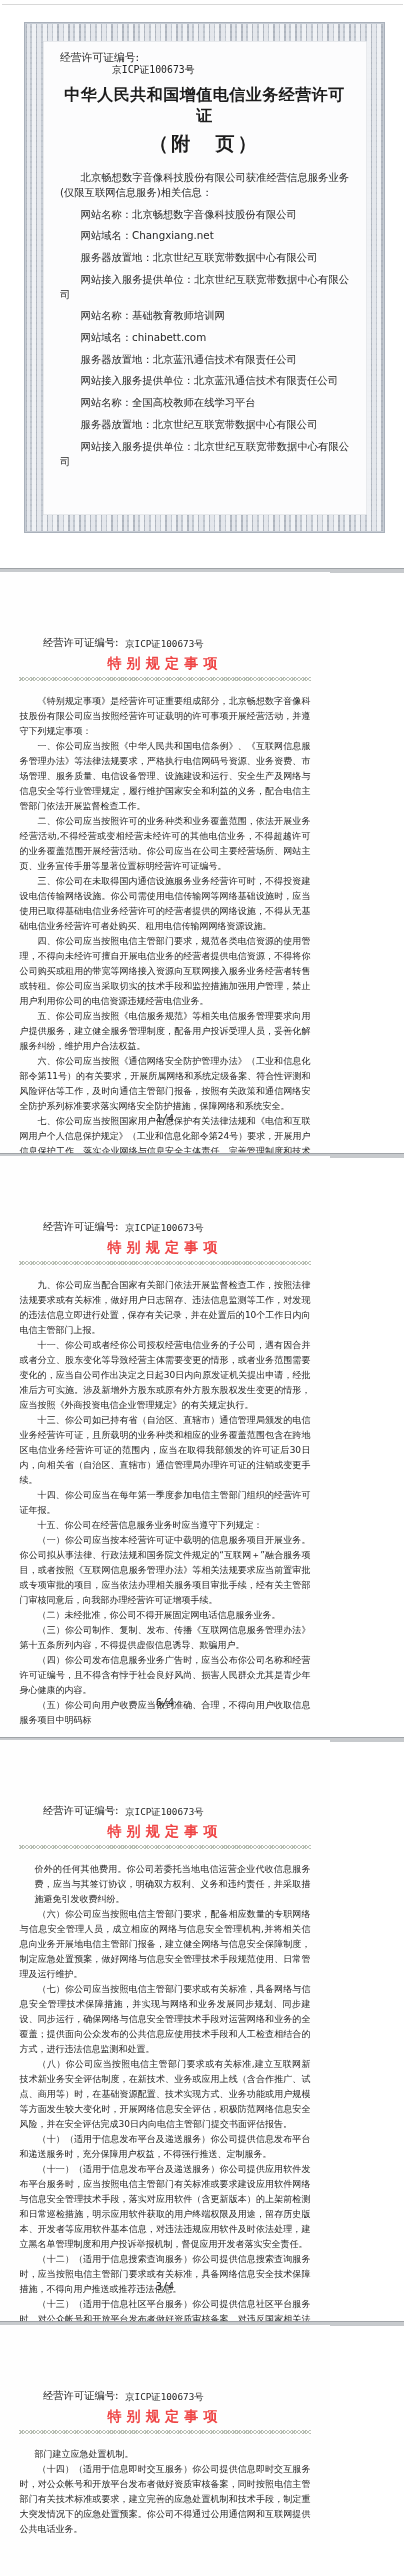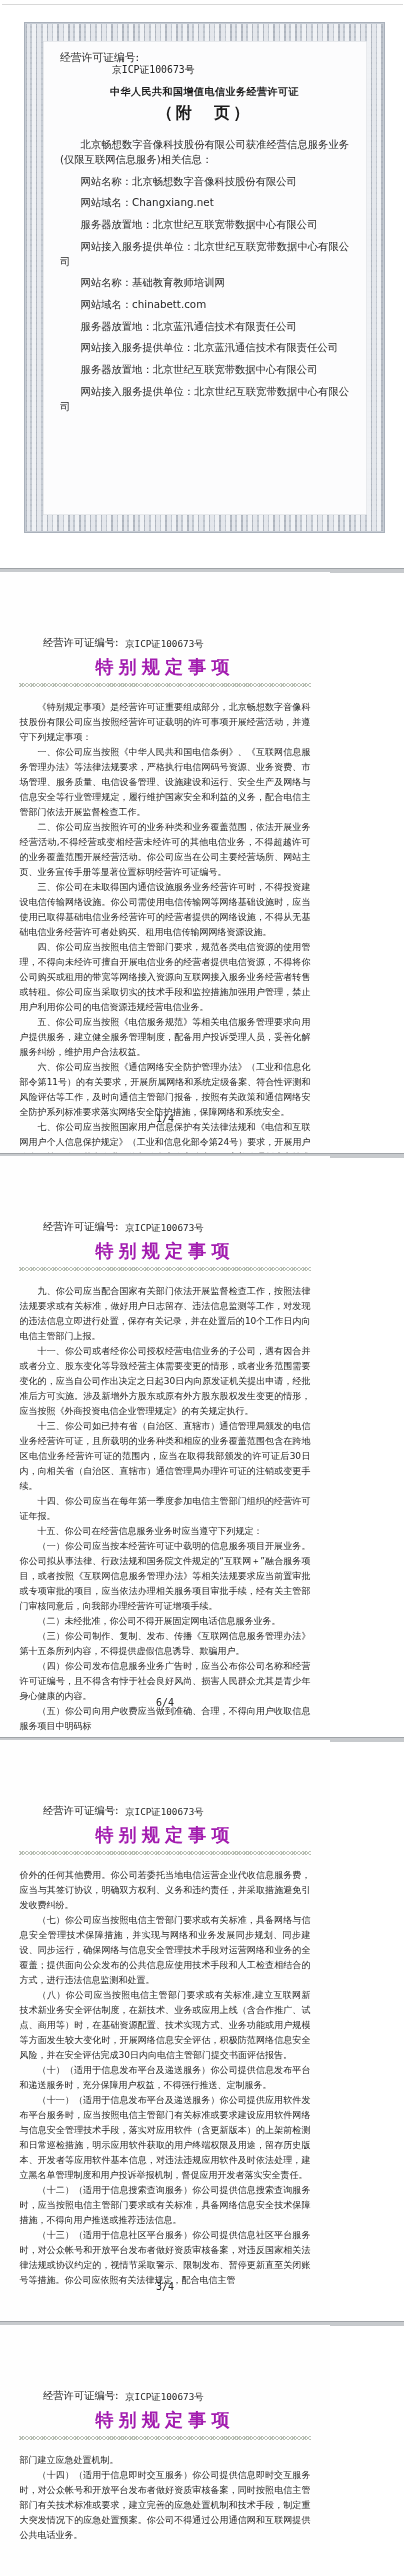--- a/index.html
+++ b/index.html
@@ -26,53 +26,53 @@
   .cert-inner{
     background:#fcfcfd; width:100%; height:100%; box-sizing:border-box;
     padding:10.3px 17.5px 5.2px 17.5px;
     box-shadow:inset 0 0 0 0.5px #d4d8de;
   }
   .cert-license-label{ font-family:"DejaVu Serif","Liberation Serif",serif; font-size:10.8px; color:#2a2a2a; }
   .cert-license-number{ margin:-0.5px 0 0 52px; font-family:"DejaVu Sans Mono","Liberation Mono",monospace; font-size:9.8px; color:#232323; }
   .cert-title{
     margin-top:8.2px; text-align:center;
     font-family:"DejaVu Serif","Liberation Serif",serif;
-    font-size:10px; font-weight:bold; color:#1c1c1c; letter-spacing:0.5px;
+    font-size:16px; font-weight:bold; color:#1c1c1c; letter-spacing:0.5px;
   }
   .cert-subtitle{
     margin-top:3.1px; text-align:center;
     font-family:"DejaVu Serif","Liberation Serif",serif;
-    font-size:16px; font-weight:bold; letter-spacing:3.1px; color:#1c1c1c;
+    font-size:19px; font-weight:bold; letter-spacing:3.1px; color:#1c1c1c;
   }
   .cert-body{ margin-top:13.4px; font-size:10.3px; line-height:15px; text-align:justify; color:#262626; }
   .cert-body p{ margin:0 0 6.7px 0; text-indent:2em; }
 
   
   .page-sep{ position:absolute; left:0; width:405px; height:3.6px; background:#c7cacd; border-top:0.5px solid #9fa3a7; }
 
   
   .rules-page{ position:absolute; left:0; width:330px; box-sizing:border-box; background:#fefefe; }
   .rules-header{ margin:64px 0 0 43px; white-space:nowrap; }
   .rules-header .lbl{ font-family:"DejaVu Serif","Liberation Serif",serif; font-size:10.3px; color:#262626; }
   .rules-header .num{ font-family:"DejaVu Sans Mono","Liberation Mono",monospace; font-size:9.3px; color:#262626; position:relative; top:1px; margin-left:4.1px; }
   .special-title{
     margin-top:5.2px; text-align:center;
     font-family:"DejaVu Serif","Liberation Serif",serif;
-    font-size:18px; font-weight:bold; letter-spacing:5.2px; color:#a21caf;
+    font-size:14px; font-weight:bold; letter-spacing:5.2px; color:#ef4444;
   }
   .zigzag{
     width:292px; height:3.6px; margin:4.1px auto 0 auto;
     background:
       repeating-linear-gradient(135deg, #a9b1a4 0 1px, transparent 1px 2.6px),
       repeating-linear-gradient(45deg, #b7beb2 0 1px, transparent 1px 2.6px);
     opacity:.85;
   }
   .rules-body{ margin:13.4px 19.6px 0 19.6px; font-size:9px; line-height:15px; text-align:justify; color:#242424; }
   .rules-body p{ margin:0; text-indent:2em; }
-  .rules-body p.cont{ text-indent:0; }
+  .rules-body p.cont{ text-indent:0;margin-left:15px; }
   .page-no{ position:absolute; left:0; width:100%; text-align:center; font-family:"DejaVu Sans Mono","Liberation Mono",monospace; font-size:10px; color:#2a2a2a; }
   .pn-mid{ bottom:29px; }
 </style>
 </head>
 <body>
 
 <div class="top-hairline"></div>
 
 <div class="cert-sheet">
   <div class="cert-inner">
@@ -83,20 +83,21 @@
     <div class="cert-body">
       <p>北京畅想数字音像科技股份有限公司获准经营信息服务业务(仅限互联网信息服务)相关信息：</p>
       <p>网站名称：北京畅想数字音像科技股份有限公司</p>
       <p>网站域名：Changxiang.net</p>
       <p>服务器放置地：北京世纪互联宽带数据中心有限公司</p>
       <p>网站接入服务提供单位：北京世纪互联宽带数据中心有限公司</p>
       <p>网站名称：基础教育教师培训网</p>
       <p>网站域名：chinabett.com</p>
       <p>服务器放置地：北京蓝汛通信技术有限责任公司</p>
       <p>网站接入服务提供单位：北京蓝汛通信技术有限责任公司</p>
+      <p>网站名称：全国高校教师在线学习平台</p>
       <p>服务器放置地：北京世纪互联宽带数据中心有限公司</p>
       <p>网站接入服务提供单位：北京世纪互联宽带数据中心有限公司</p>
     </div>
   </div>
 </div>
 
 <div class="page-sep" style="top:568px"></div>
 
 <div class="rules-page" style="top:572px; height:581px;">
   <div class="rules-header">
@@ -147,20 +148,21 @@
 
 <div class="rules-page" style="top:1740px; height:581px;">
   <div class="rules-header">
     <span class="lbl">经营许可证编号:</span>
     <span class="num">京ICP证100673号</span>
   </div>
   <div class="special-title">特别规定事项</div>
   <div class="zigzag"></div>
   <div class="rules-body">
     <p class="cont">价外的任何其他费用。你公司若委托当地电信运营企业代收信息服务费，应当与其签订协议，明确双方权利、义务和违约责任，并采取措施避免引发收费纠纷。</p>
+    <p>（六）你公司应当按照电信主管部门要求，配备相应数量的专职网络与信息安全管理人员，成立相应的网络与信息安全管理机构,并将相关信息向业务开展地电信主管部门报备，建立健全网络与信息安全保障制度，制定应急处置预案，做好网络与信息安全管理技术手段规范使用、日常管理及运行维护。</p>
     <p>（七）你公司应当按照电信主管部门要求或有关标准，具备网络与信息安全管理技术保障措施，并实现与网络和业务发展同步规划、同步建设、同步运行，确保网络与信息安全管理技术手段对运营网络和业务的全覆盖；提供面向公众发布的公共信息应使用技术手段和人工检查相结合的方式，进行违法信息监测和处置。</p>
     <p>（八）你公司应当按照电信主管部门要求或有关标准,建立互联网新技术新业务安全评估制度，在新技术、业务或应用上线（含合作推广、试点、商用等）时，在基础资源配置、技术实现方式、业务功能或用户规模等方面发生较大变化时，开展网络信息安全评估，积极防范网络信息安全风险，并在安全评估完成30日内向电信主管部门提交书面评估报告。</p>
     <p>（十）（适用于信息发布平台及递送服务）你公司提供信息发布平台和递送服务时，充分保障用户权益，不得强行推送、定制服务。</p>
     <p>（十一）（适用于信息发布平台及递送服务）你公司提供应用软件发布平台服务时，应当按照电信主管部门有关标准或要求建设应用软件网络与信息安全管理技术手段，落实对应用软件（含更新版本）的上架前检测和日常巡检措施，明示应用软件获取的用户终端权限及用途，留存历史版本、开发者等应用软件基本信息，对违法违规应用软件及时依法处理，建立黑名单管理制度和用户投诉举报机制，督促应用开发者落实安全责任。</p>
     <p>（十二）（适用于信息搜索查询服务）你公司提供信息搜索查询服务时，应当按照电信主管部门要求或有关标准，具备网络信息安全技术保障措施，不得向用户推送或推荐违法信息。</p>
     <p>（十三）（适用于信息社区平台服务）你公司提供信息社区平台服务时，对公众帐号和开放平台发布者做好资质审核备案，对违反国家相关法律法规或协议约定的，视情节采取警示、限制发布、暂停更新直至关闭账号等措施。你公司应依照有关法律规定，配合电信主管</p>
   </div>
   <div class="page-no pn-mid">3/4</div>
 </div>
 

